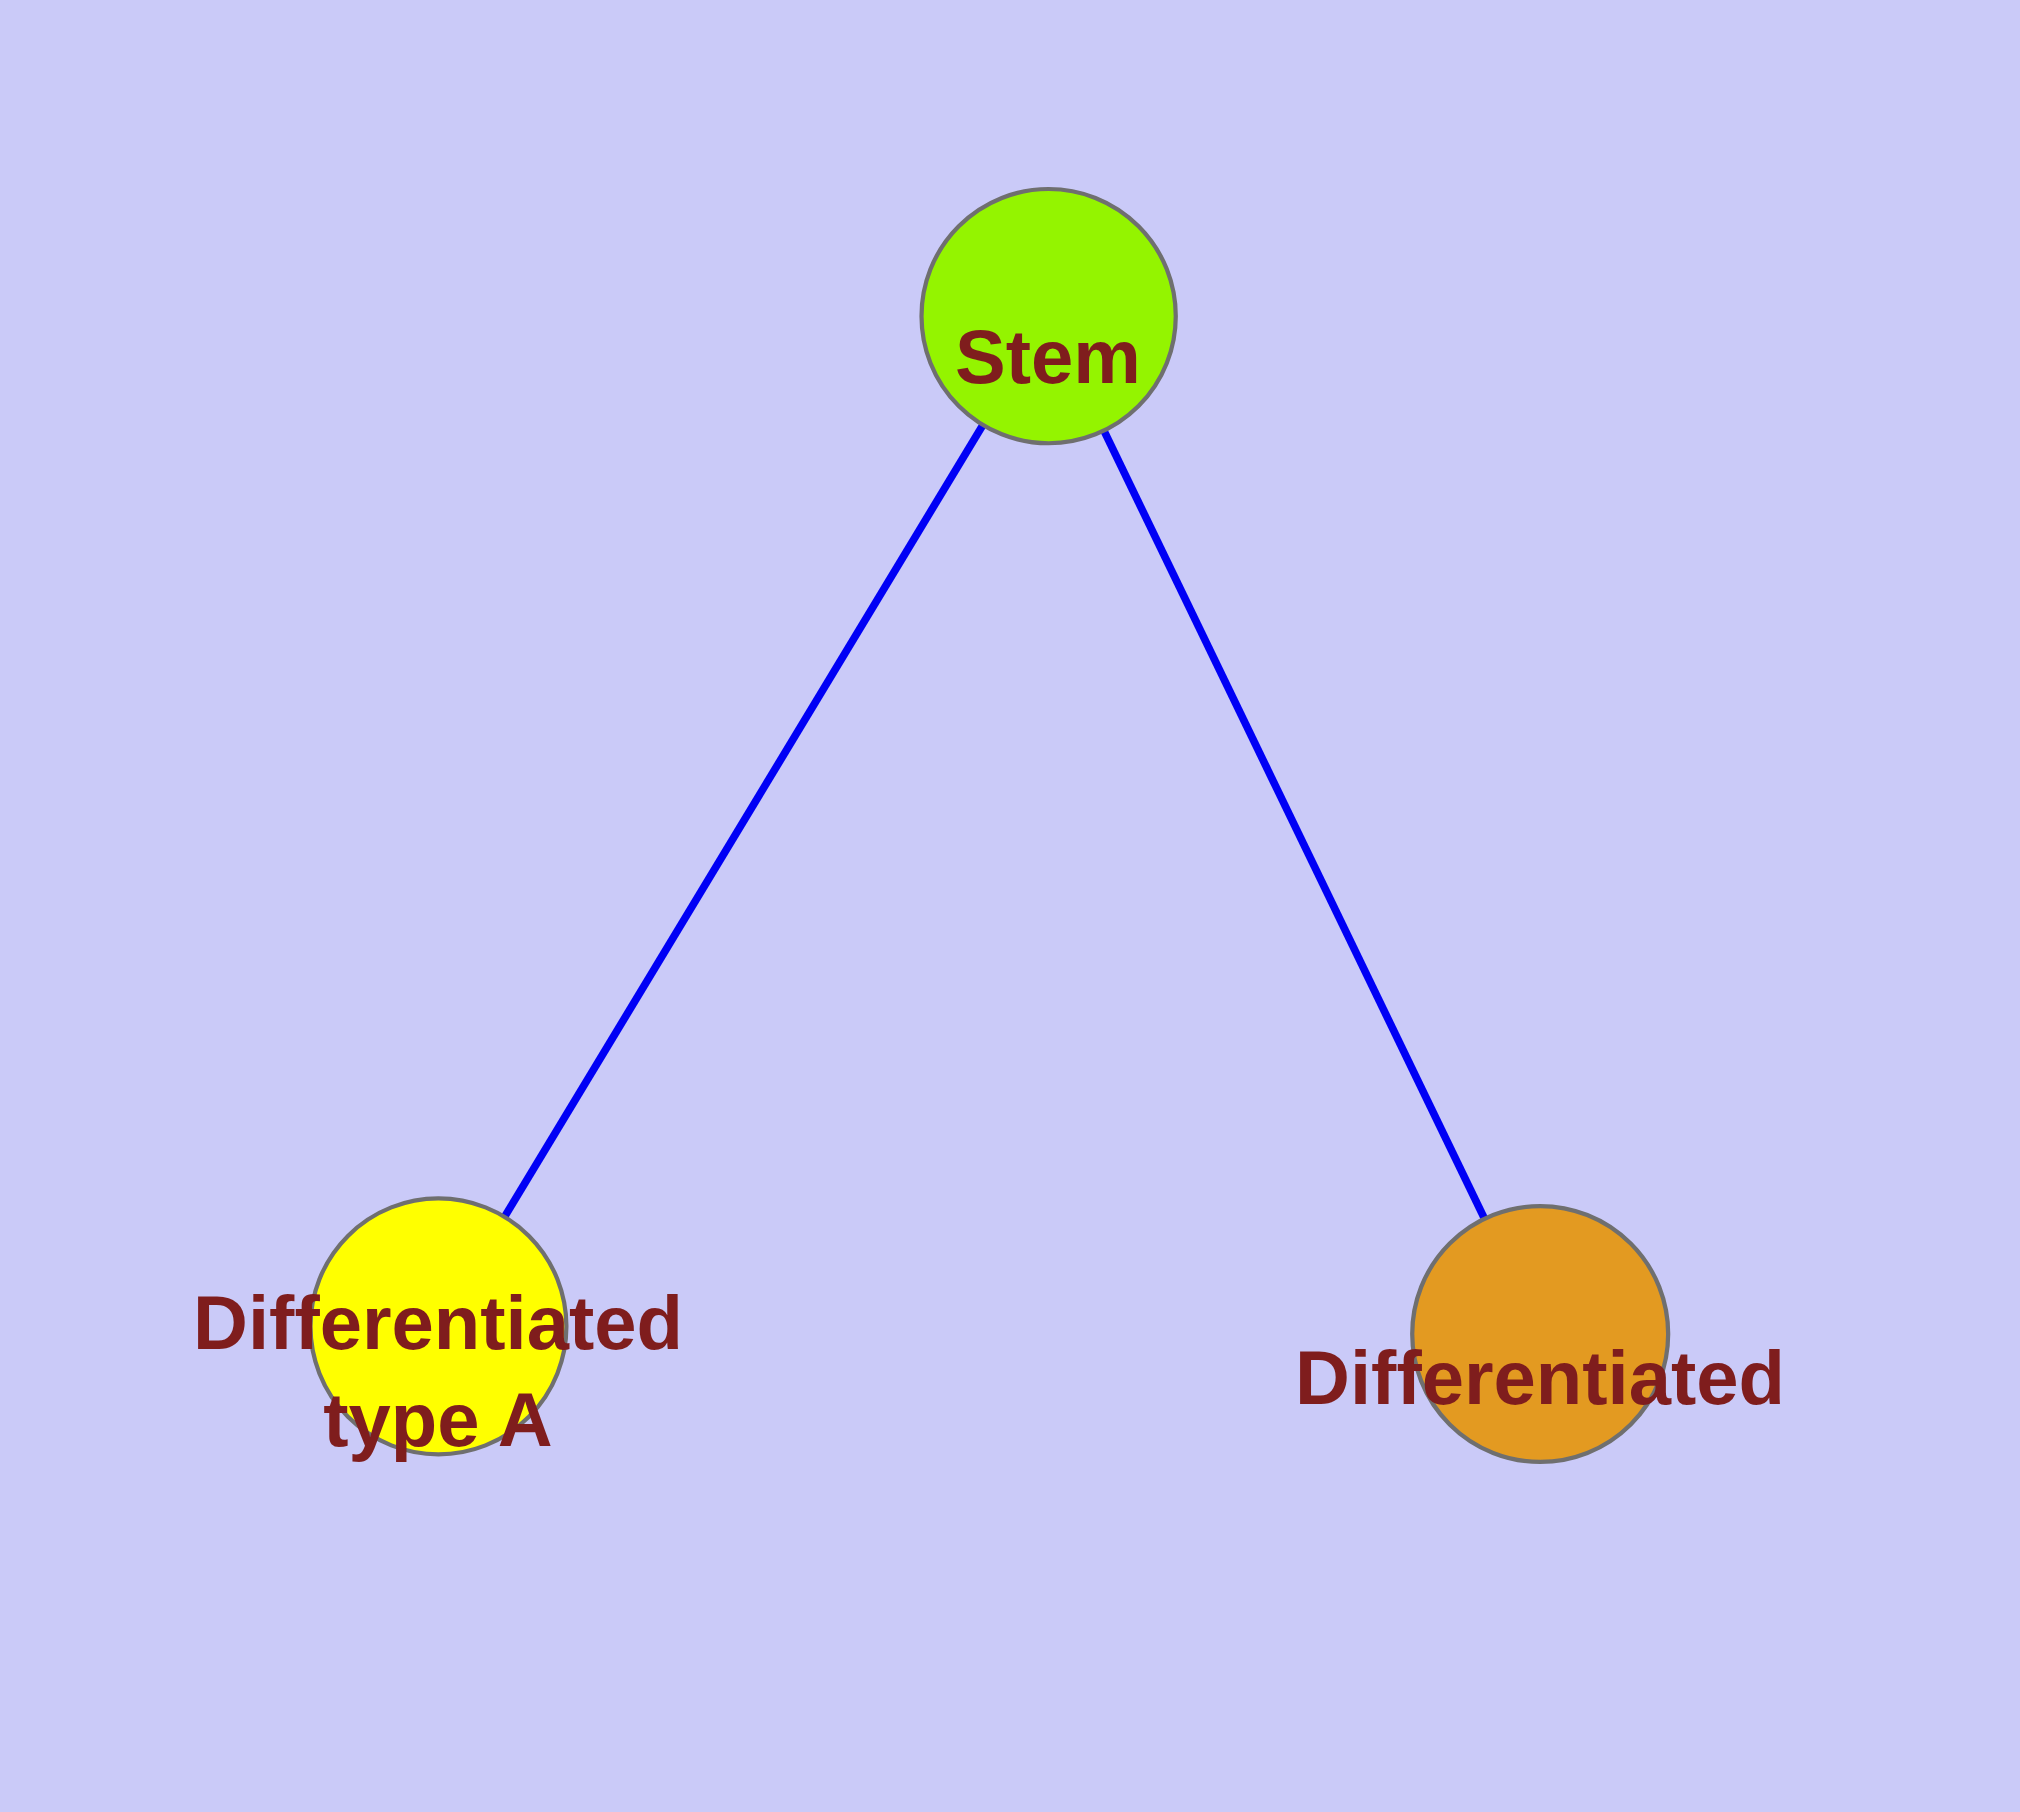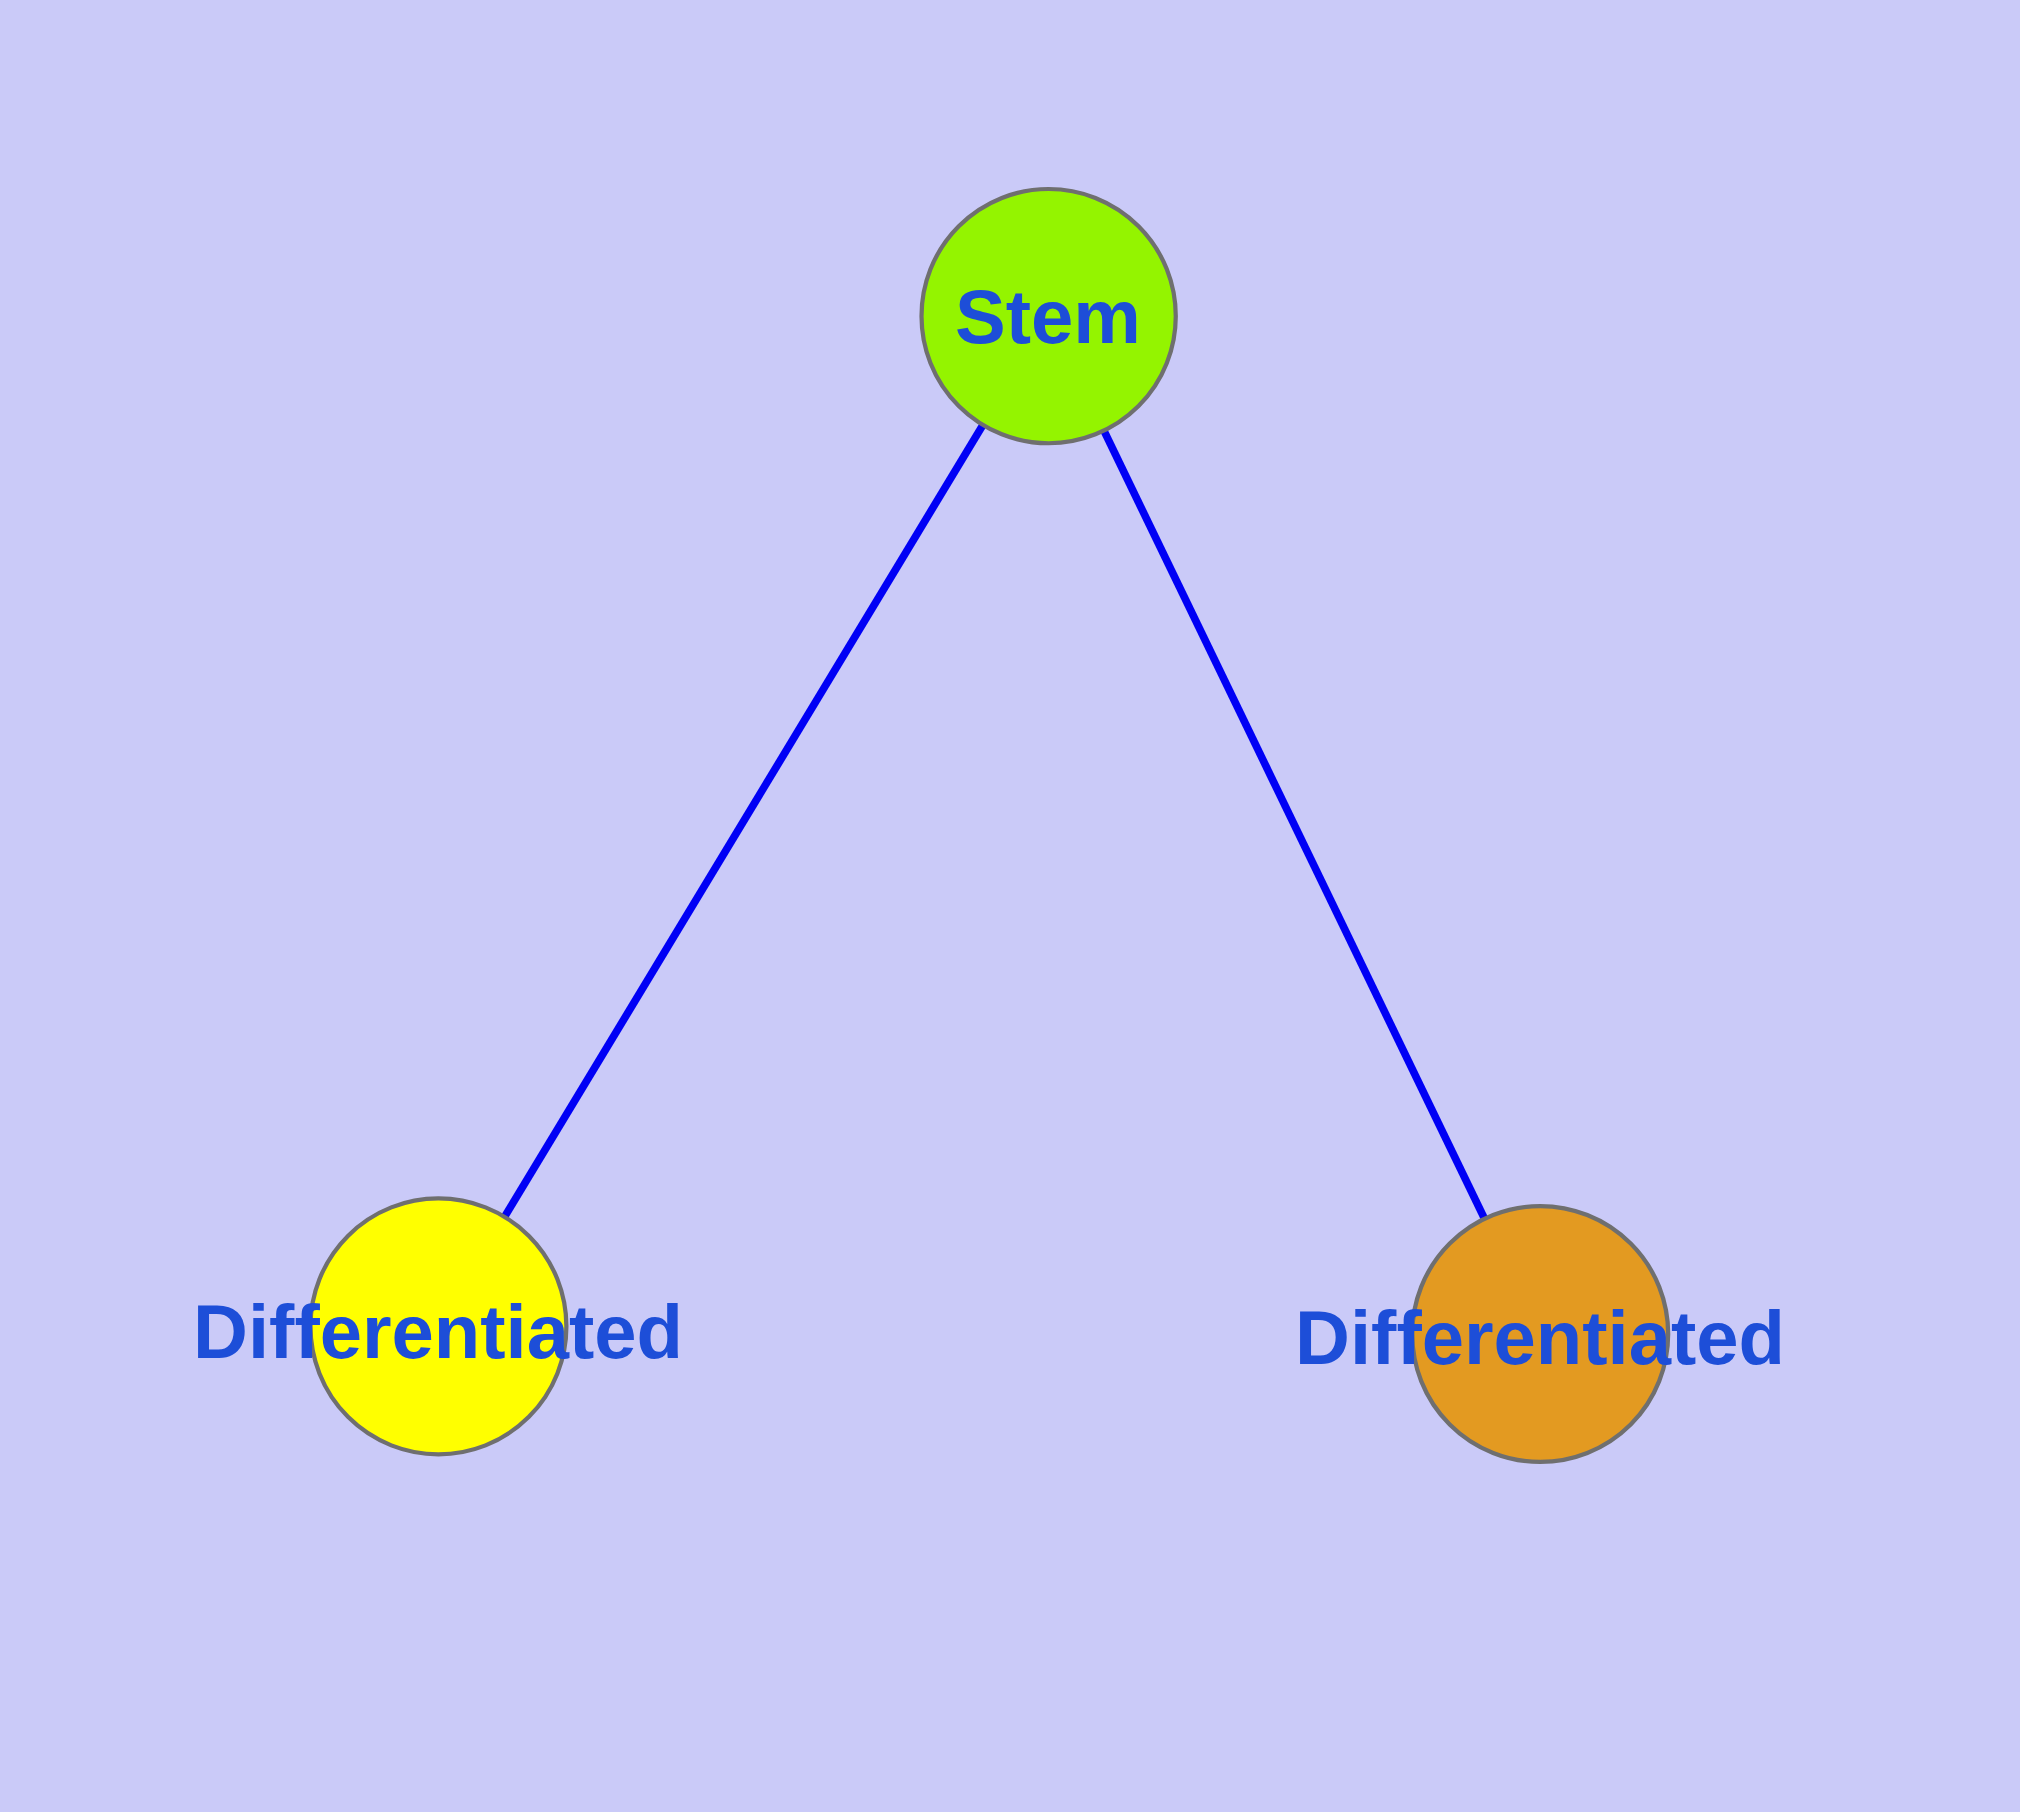--- a/index.html
+++ b/index.html
@@ -19,26 +19,27 @@
     left: 0;
     top: 0;
     width: 100%;
     height: 100%;
     display: block;
   }
   .node-label {
     position: absolute;
     transform: translate(-50%, -50%);
     text-align: center;
-    color: #1d4ed8;
+    color: #7f1d1d;
     font-weight: bold;
     font-size: 76px;
     line-height: 97px;
     white-space: nowrap;
     letter-spacing: 0;
+    margin-top: 40px;
   }
   .node-label .line {
     display: block;
   }
   #label-stem   { left: 1048px; top: 316px; }
   #label-type-a { left: 438px;  top: 1331px; }
   #label-type-b { left: 1540px; top: 1337px; }
 </style>
 </head>
 <body>
@@ -58,20 +59,21 @@
 
     <circle cx="1817" cy="1574" r="151" stroke-width="5" fill="#E39A21" stroke="#6F6F6F"></circle>
   </svg>
 
   <div class="node-label" id="label-stem">
     <span class="line">Stem</span>
   </div>
 
   <div class="node-label" id="label-type-a">
     <span class="line">Differentiated</span>
+    <span class="line">type A</span>
   </div>
 
   <div class="node-label" id="label-type-b">
     <span class="line">Differentiated</span>
   </div>
 
 </div>
 
 
 </body></html>

